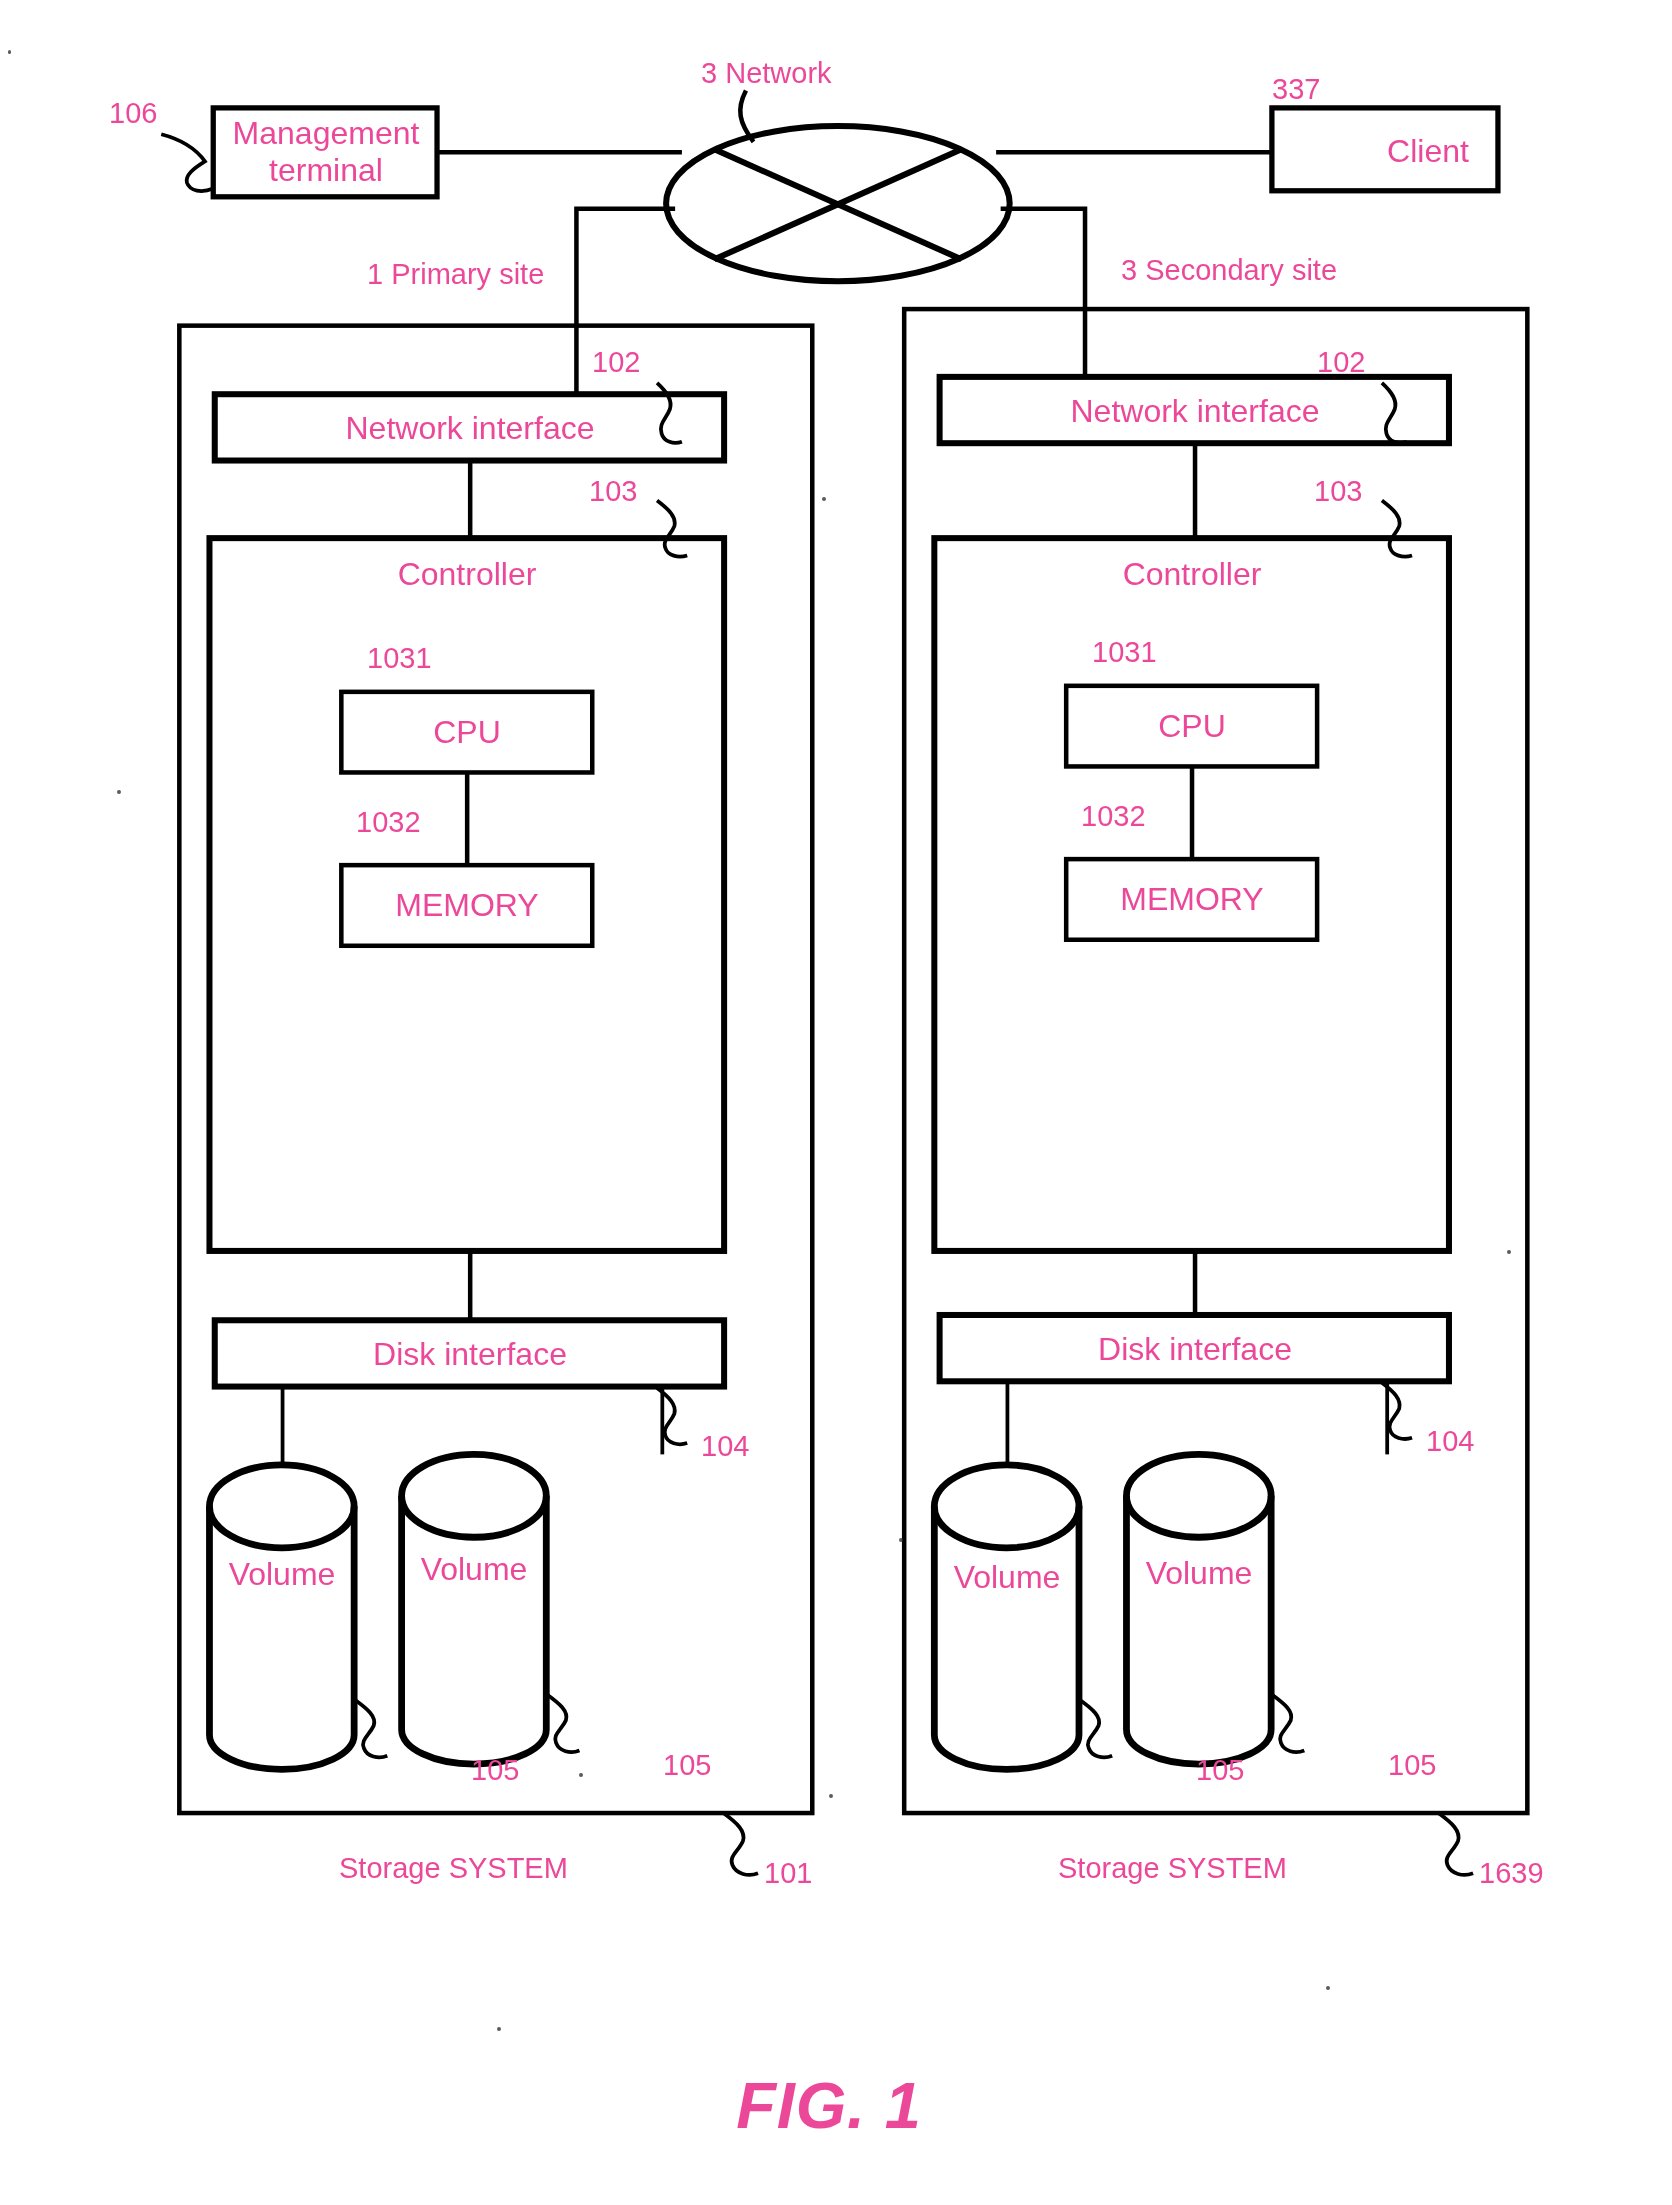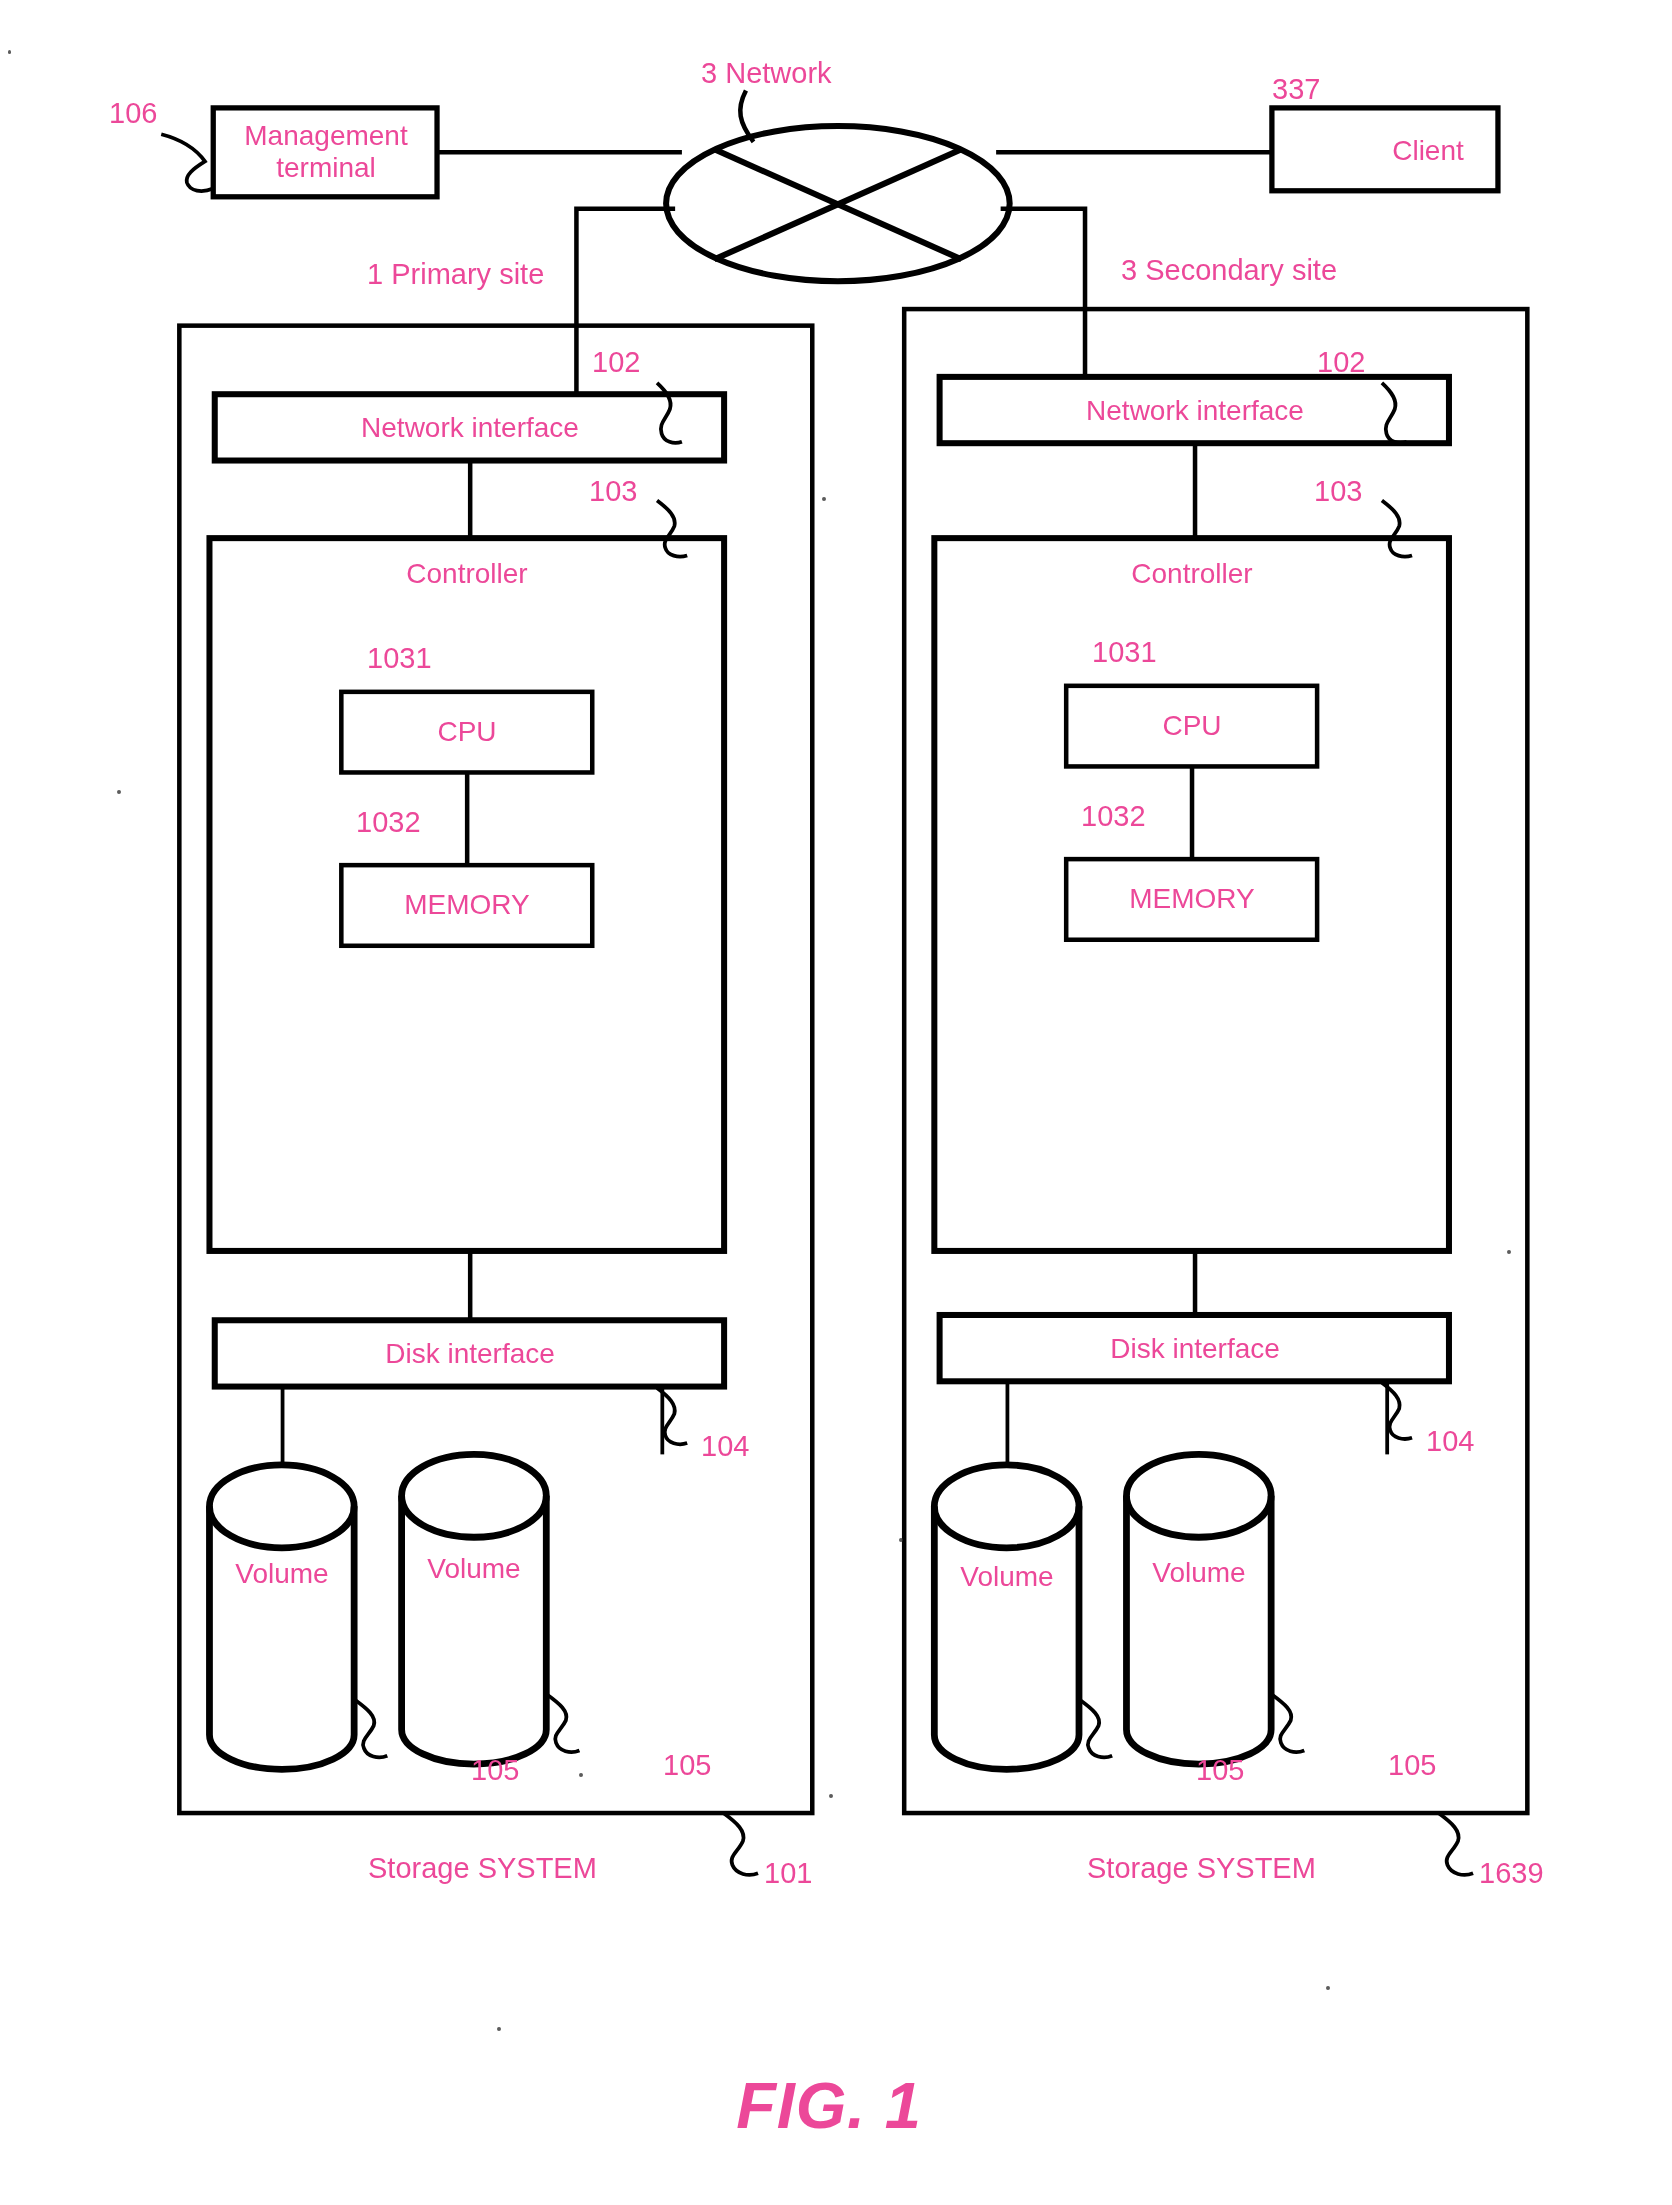--- a/index.html
+++ b/index.html
@@ -32,31 +32,30 @@
     white-space: nowrap;
     font-family: "Liberation Sans", sans-serif;
     color: #ec4899;
     line-height: 1;
   }
   .ctr {
     transform: translate(-50%, -50%);
     text-align: center;
   }
   .lbl-box {
-    font-size: 28px;
+    font-size: 32px;
   }
   .lbl-ref {
     font-size: 29px;
   }
   .lbl-site {
     font-size: 29px;
   }
   .lbl-sys {
     font-size: 29px;
-    margin-left: 29px;
   }
   .two-line {
     line-height: 1.15;
     white-space: normal;
     width: 196px;
   }
   .fig-caption {
     font-size: 65px;
     font-style: italic;
     font-weight: bold;

